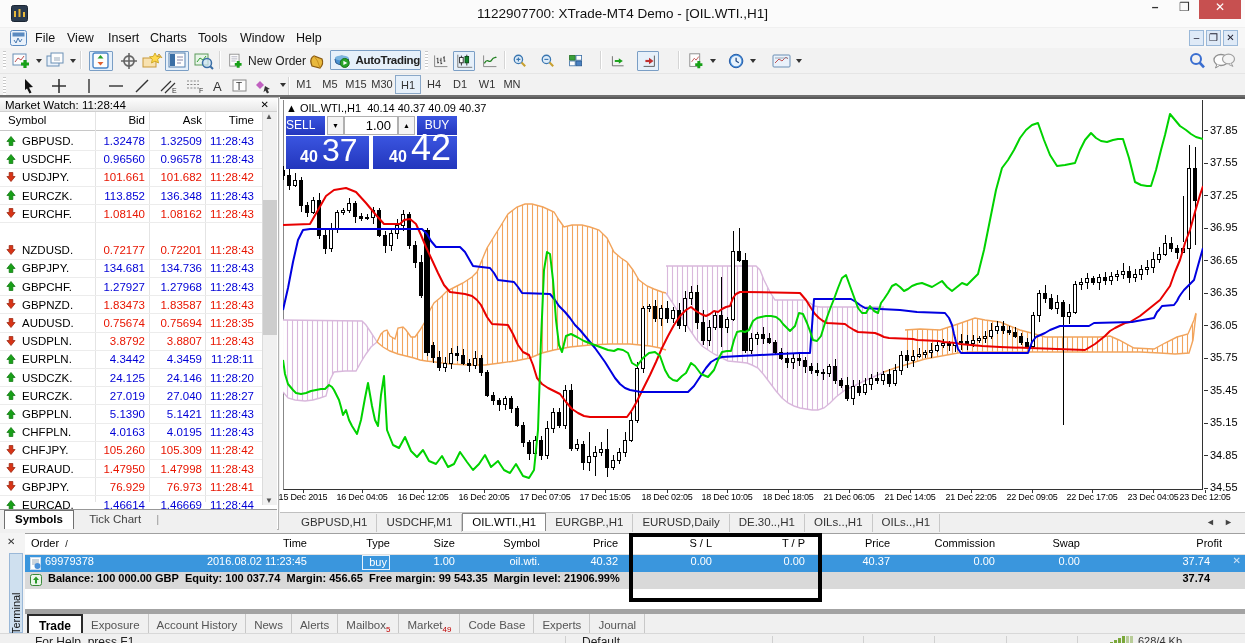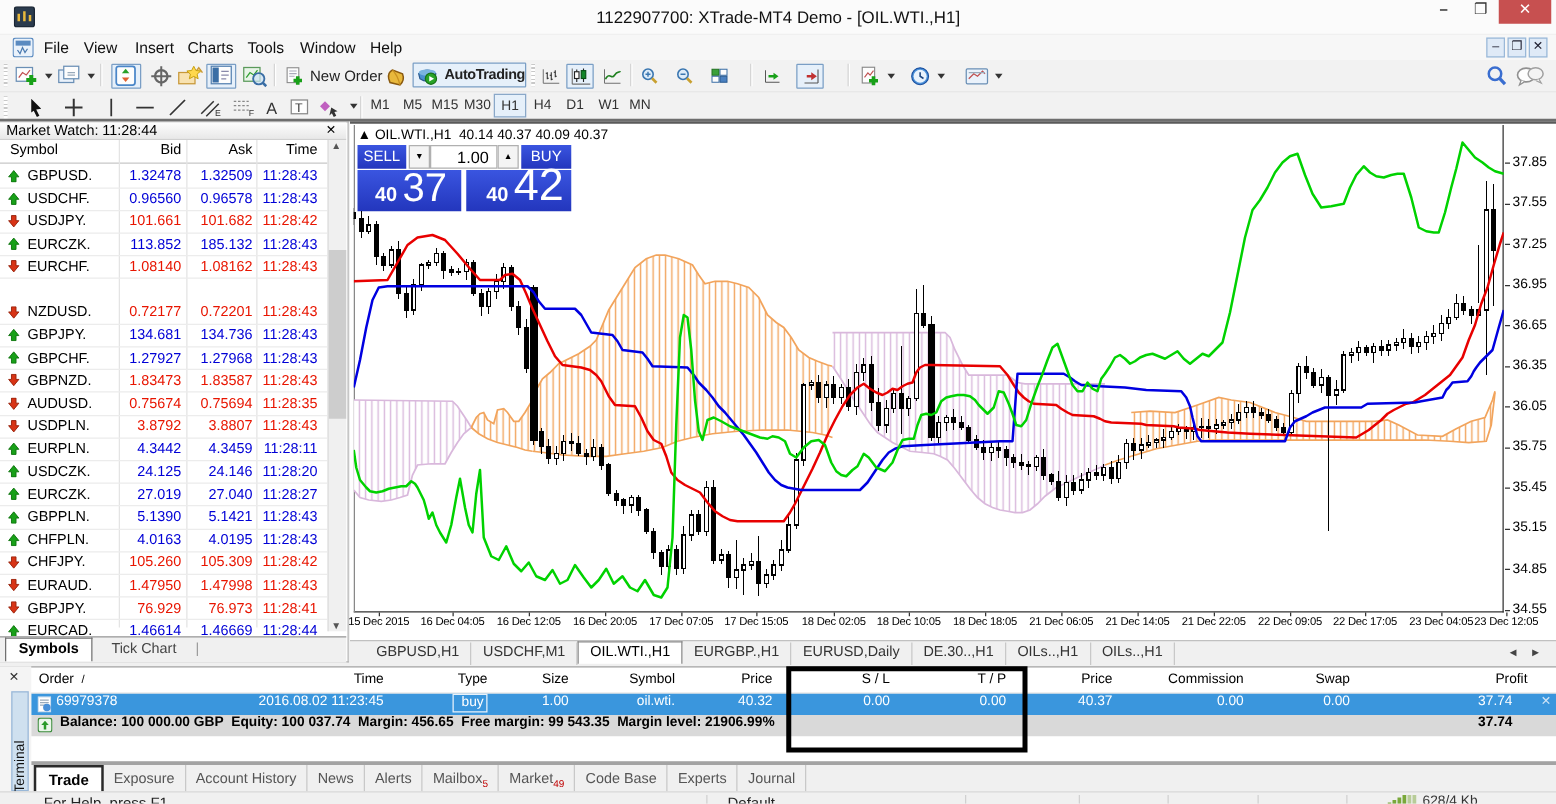--- a/index.html
+++ b/index.html
@@ -38,21 +38,21 @@
 .tl {position:absolute;top:393px;width:64px;text-align:center;font-size:9px;color:#000;letter-spacing:-0.2px}
 #ctabs {position:absolute;left:0px;top:413px;width:965px;height:20px;background:#f0f0f0;border-top:1px solid #c0c0c0;font-size:11.5px;color:#333;white-space:nowrap;padding-left:12px}
 .ctab {display:inline-block;padding:2px 9px 0 9px;height:18px;border-right:1px solid #c8c8c8;color:#333}
 .ctab.act {background:#fff;border:1px solid #888;border-bottom:none;font-weight:normal;color:#000}
 #widget {position:absolute;left:6px;top:17px;width:171px;height:53px;font-family:"Liberation Sans",sans-serif}
 .wblue {background:linear-gradient(#3a55e0,#2336bd);color:#fff;position:absolute}
 #terminal {position:absolute;left:0;top:533px;width:1245px;height:100px;background:#fff;border-top:1px solid #a0a0a0}
 #thead {position:absolute;left:0;top:3px;width:1245px;height:18px;font-size:11px;color:#000;border-bottom:1px solid #e0e0e0}
 #trow1 {position:absolute;left:25px;top:21px;width:1220px;height:17px;background:#3a96dd;color:#fff;font-size:11px}
 #trow2 {position:absolute;left:25px;top:38px;width:1220px;height:17px;background:#d9d9d9;color:#000;font-size:11px;font-weight:bold}
-#ttabs {position:absolute;left:25px;top:75px;width:1220px;height:25px;background:#f0f0f0;border-top:3px solid #a3a3a3;font-size:12px;white-space:nowrap;padding-left:2px}
+#ttabs {position:absolute;left:25px;top:75px;width:1220px;height:25px;background:#f0f0f0;border-top:5px solid #a3a3a3;font-size:12px;white-space:nowrap;padding-left:2px}
 .ttab {display:inline-block;padding:5px 8px 0 8px;height:24px;border-right:1px solid #c8c8c8;color:#555;vertical-align:top;font-size:11.5px}
 .ttab.act {background:#fff;border:2px solid #2a2a2a;font-weight:bold;color:#000;padding:3px 10px 0 10px;font-size:12px}
 #statusbar {position:absolute;left:0;top:633px;width:1245px;height:10px;background:#f0f0f0;border-top:1px solid #d8d8d8;font-size:12px;color:#222;overflow:hidden}
 .ssep {position:absolute;top:2px;width:1px;height:12px;background:#d0d0d0}
 #blackrect {position:absolute;left:629px;top:533px;width:193px;height:69px;border:4px solid #000;z-index:50}
 #termside {position:absolute;left:0;top:533px;width:25px;height:100px;background:#f4f4f4}
 #termlbl {position:absolute;left:9px;top:20px;width:14px;height:80px;background:#cfe0ef;border:1px solid #9ab8d8}
 #termlbl span {position:absolute;left:0px;top:76px;font-size:11px;color:#111;transform:rotate(-90deg);transform-origin:2px 2px;white-space:nowrap;display:block}
 </style></head><body>
 
@@ -370,21 +370,21 @@
         <span class="mwv" style="right:117px;color:#e81500">101.661</span>
         <span class="mwv" style="right:60px;color:#e81500">101.682</span>
         <span class="mwv" style="right:8px;color:#e81500">11:28:42</span>
       </div>
       <div class="mwrow" style="top:89.1px">
         <span class="mwarr"><svg width="10" height="10" viewBox="0 0 11 11">
             <path d="M5.5 0.5 L10 6 H7.5 V10.5 H3.5 V6 H1Z" fill="#18a018" stroke="#0c720c" stroke-width="0.8"></path>
           </svg></span>
         <span class="mwsym">EURCZK.</span>
         <span class="mwv" style="right:117px;color:#0000d6">113.852</span>
-        <span class="mwv" style="right:60px;color:#0000d6">185.132</span>
+        <span class="mwv" style="right:60px;color:#0000d6">136.348</span>
         <span class="mwv" style="right:8px;color:#0000d6">11:28:43</span>
       </div>
       <div class="mwrow" style="top:107.3px">
         <span class="mwarr"><svg width="10" height="10" viewBox="0 0 11 11">
             <path d="M5.5 10.5 L10 5 H7.5 V0.5 H3.5 V5 H1Z" fill="#d83416" stroke="#952009" stroke-width="0.8"></path>
           </svg></span>
         <span class="mwsym">EURCHF.</span>
         <span class="mwv" style="right:117px;color:#e81500">1.08140</span>
         <span class="mwv" style="right:60px;color:#e81500">1.08162</span>
         <span class="mwv" style="right:8px;color:#e81500">11:28:43</span>
@@ -591,21 +591,21 @@
     <div style="position:absolute;left:508px;top:391px;width:1px;height:3px;background:#333"></div>
     <div style="position:absolute;left:569px;top:391px;width:1px;height:3px;background:#333"></div>
     <div style="position:absolute;left:630px;top:391px;width:1px;height:3px;background:#333"></div>
     <div style="position:absolute;left:691px;top:391px;width:1px;height:3px;background:#333"></div>
     <div style="position:absolute;left:752px;top:391px;width:1px;height:3px;background:#333"></div>
     <div style="position:absolute;left:812px;top:391px;width:1px;height:3px;background:#333"></div>
     <div style="position:absolute;left:873px;top:391px;width:1px;height:3px;background:#333"></div>
     <div style="position:absolute;left:925px;top:391px;width:1px;height:3px;background:#333"></div>
  <div id="ctabs"><span class="ctab">GBPUSD,H1</span><span class="ctab">USDCHF,M1</span><span class="ctab act">OIL.WTI.,H1</span><span class="ctab">EURGBP.,H1</span><span class="ctab">EURUSD,Daily</span><span class="ctab">DE.30..,H1</span><span class="ctab">OILs..,H1</span><span class="ctab">OILs..,H1</span><span style="position:absolute;right:30px;top:4px;font-size:9px;color:#444">◄</span><span style="position:absolute;right:12px;top:4px;font-size:9px;color:#444">►</span></div>
  <div id="widget">
-  <div class="wblue" style="left:0;top:0;width:39px;height:19px;text-align:center;line-height:18px;font-size:12px">SELL</div>
+  <div class="wblue" style="left:0;top:0;width:39px;height:19px;text-align:left;line-height:18px;font-size:12px">SELL</div>
   <div style="position:absolute;left:41px;top:0;width:17px;height:19px;background:#f4f4f4;border:1px solid #b0b0b0;text-align:center;font-size:7px;line-height:17px">▼</div>
   <div style="position:absolute;left:58px;top:0;width:54px;height:19px;background:#fff;border:1px solid #b0b0b0;text-align:right;font-size:13px;line-height:17px;padding-right:6px">1.00</div>
   <div style="position:absolute;left:112px;top:0;width:17px;height:19px;background:#f4f4f4;border:1px solid #b0b0b0;text-align:center;font-size:7px;line-height:17px">▲</div>
   <div class="wblue" style="left:131px;top:0;width:40px;height:19px;text-align:center;line-height:18px;font-size:12px">BUY</div>
   <div class="wblue" style="left:0;top:20px;width:83px;height:33px">
         <span style="position:absolute;left:14px;bottom:3px;font-size:16px;font-weight:bold">40</span>
         <span style="position:absolute;left:36px;bottom:0px;font-size:32px">37</span>
       </div>
   <div class="wblue" style="left:87px;top:20px;width:84px;height:33px">
         <span style="position:absolute;left:16px;bottom:3px;font-size:16px;font-weight:bold">40</span>

